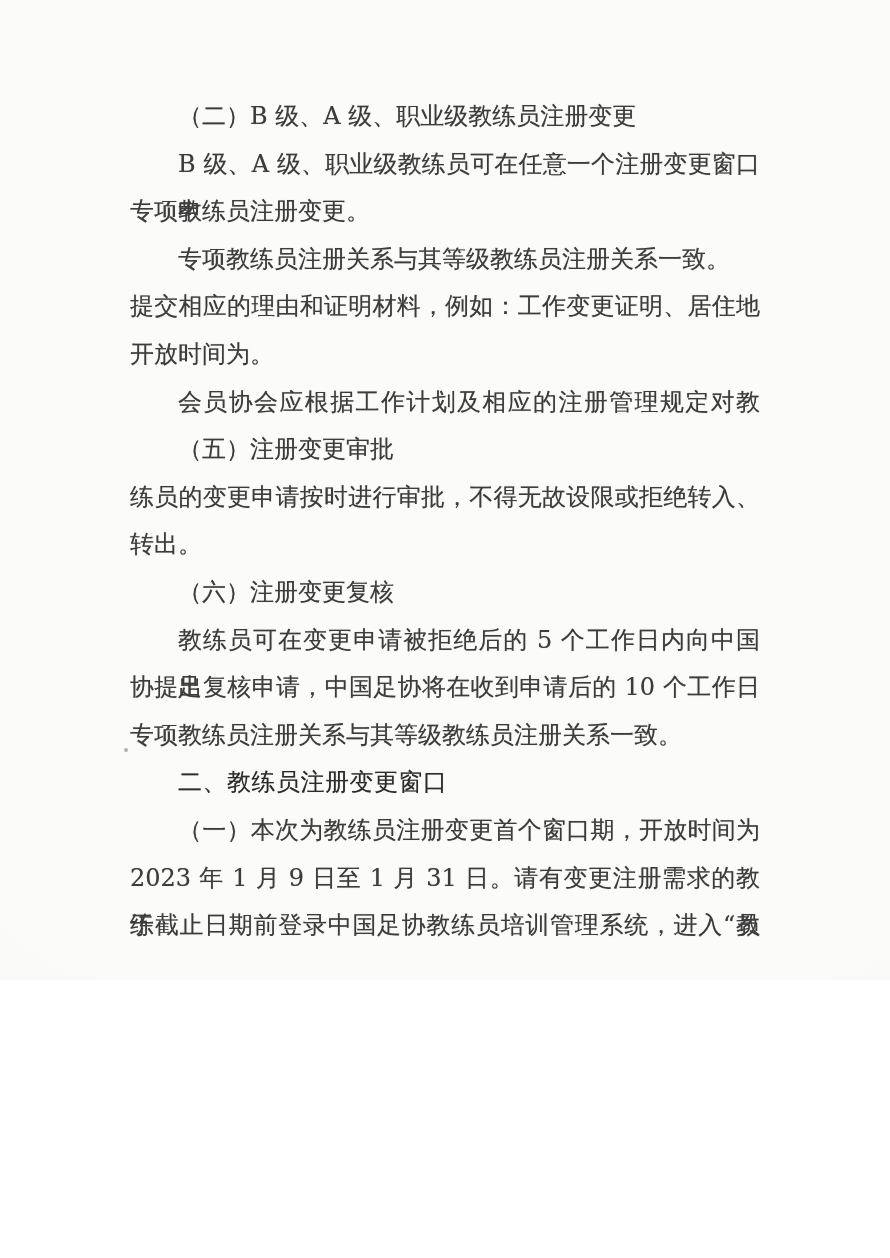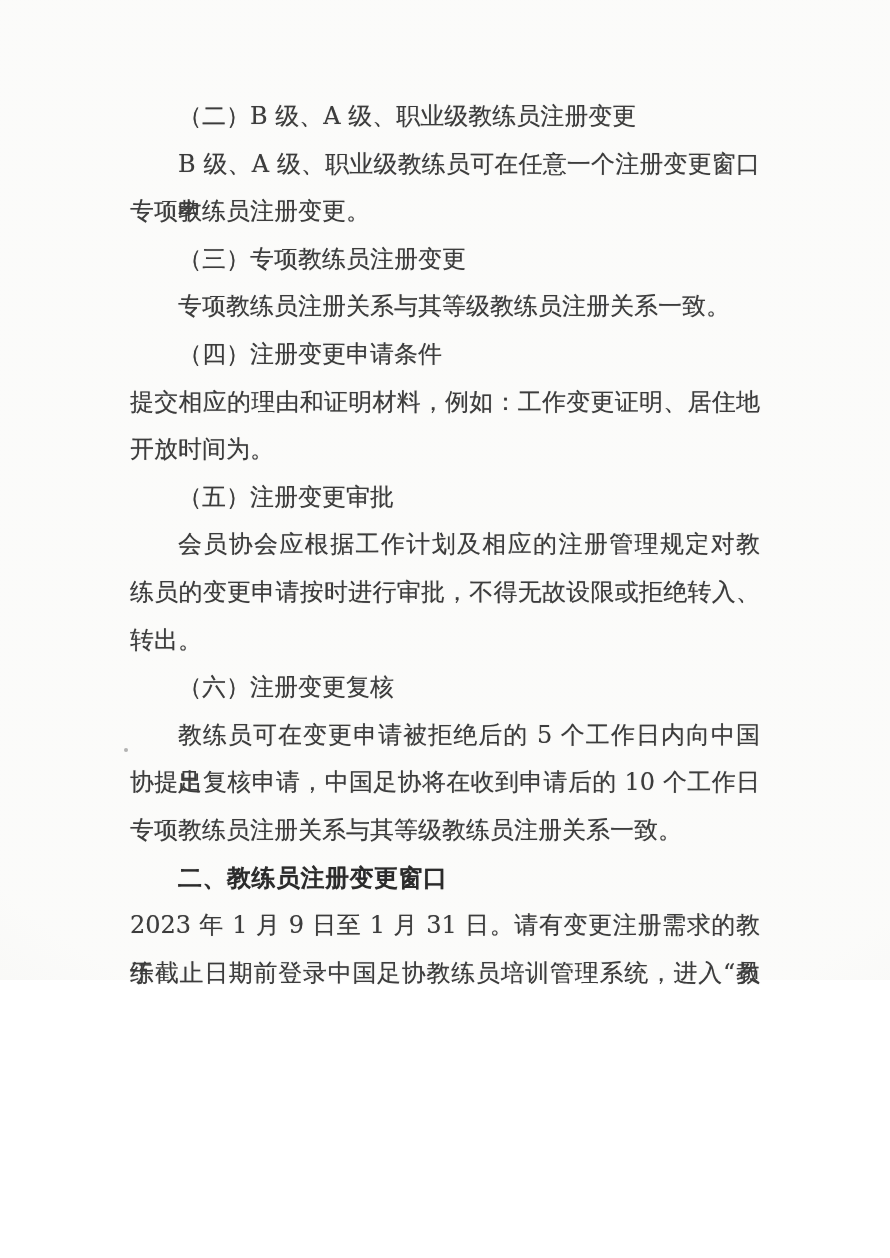--- a/index.html
+++ b/index.html
@@ -44,21 +44,21 @@
   .line.justify {
     text-align-last: justify;
     white-space: normal;
   }
   .line.kind-body {
     font-family: "DejaVu Serif", serif;
     font-weight: 400;
   }
   .line.kind-section {
     font-family: "DejaVu Sans", sans-serif;
-    font-weight: 700;
+    font-weight: 400;
     letter-spacing: 0.5px;
   }
   .speck {
     position: absolute;
     left: 124px;
     top: 748px;
     width: 4px;
     height: 4px;
     border-radius: 50%;
     background: rgba(90, 90, 90, 0.45);
@@ -66,30 +66,29 @@
 </style>
 </head>
 <body>
 
 <div class="page" style="background-color: rgb(246, 246, 243);">
   <div class="speck"></div>
   <div class="textblock" style="color: rgb(60, 60, 60);">
       <div class="line kind-body indent">（二）B 级、A 级、职业级教练员注册变更</div>
       <div class="line kind-body indent justify">B 级、A 级、职业级教练员可在任意一个注册变更窗口申</div>
       <div class="line kind-body">专项教练员注册变更。</div>
-      <div class="line kind-body indent">（三）专项教练员注册变更</div>
       <div class="line kind-body indent">专项教练员注册关系与其等级教练员注册关系一致。</div>
-      <div class="line kind-body indent">（四）注册变更申请条件</div>
       <div class="line kind-body justify">提交相应的理由和证明材料，例如：工作变更证明、居住地</div>
       <div class="line kind-body">开放时间为。</div>
+      <div class="line kind-body indent justify">会员协会应根据工作计划及相应的注册管理规定对教</div>
       <div class="line kind-body indent">（五）注册变更审批</div>
-      <div class="line kind-body indent justify">会员协会应根据工作计划及相应的注册管理规定对教</div>
       <div class="line kind-body justify">练员的变更申请按时进行审批，不得无故设限或拒绝转入、</div>
       <div class="line kind-body">转出。</div>
       <div class="line kind-body indent">（六）注册变更复核</div>
       <div class="line kind-body indent justify">教练员可在变更申请被拒绝后的 5 个工作日内向中国足</div>
       <div class="line kind-body justify">协提出复核申请，中国足协将在收到申请后的 10 个工作日</div>
       <div class="line kind-body">专项教练员注册关系与其等级教练员注册关系一致。</div>
       <div class="line kind-section indent" style="color: rgb(43, 43, 43);">二、教练员注册变更窗口</div>
+      <div class="line kind-body indent justify">（一）本次为教练员注册变更首个窗口期，开放时间为</div>
       <div class="line kind-body justify">2023 年 1 月 9 日至 1 月 31 日。请有变更注册需求的教练员</div>
       <div class="line kind-body justify">于截止日期前登录中国足协教练员培训管理系统，进入“教</div>
     </div>
 </div>
 
 </body></html>

